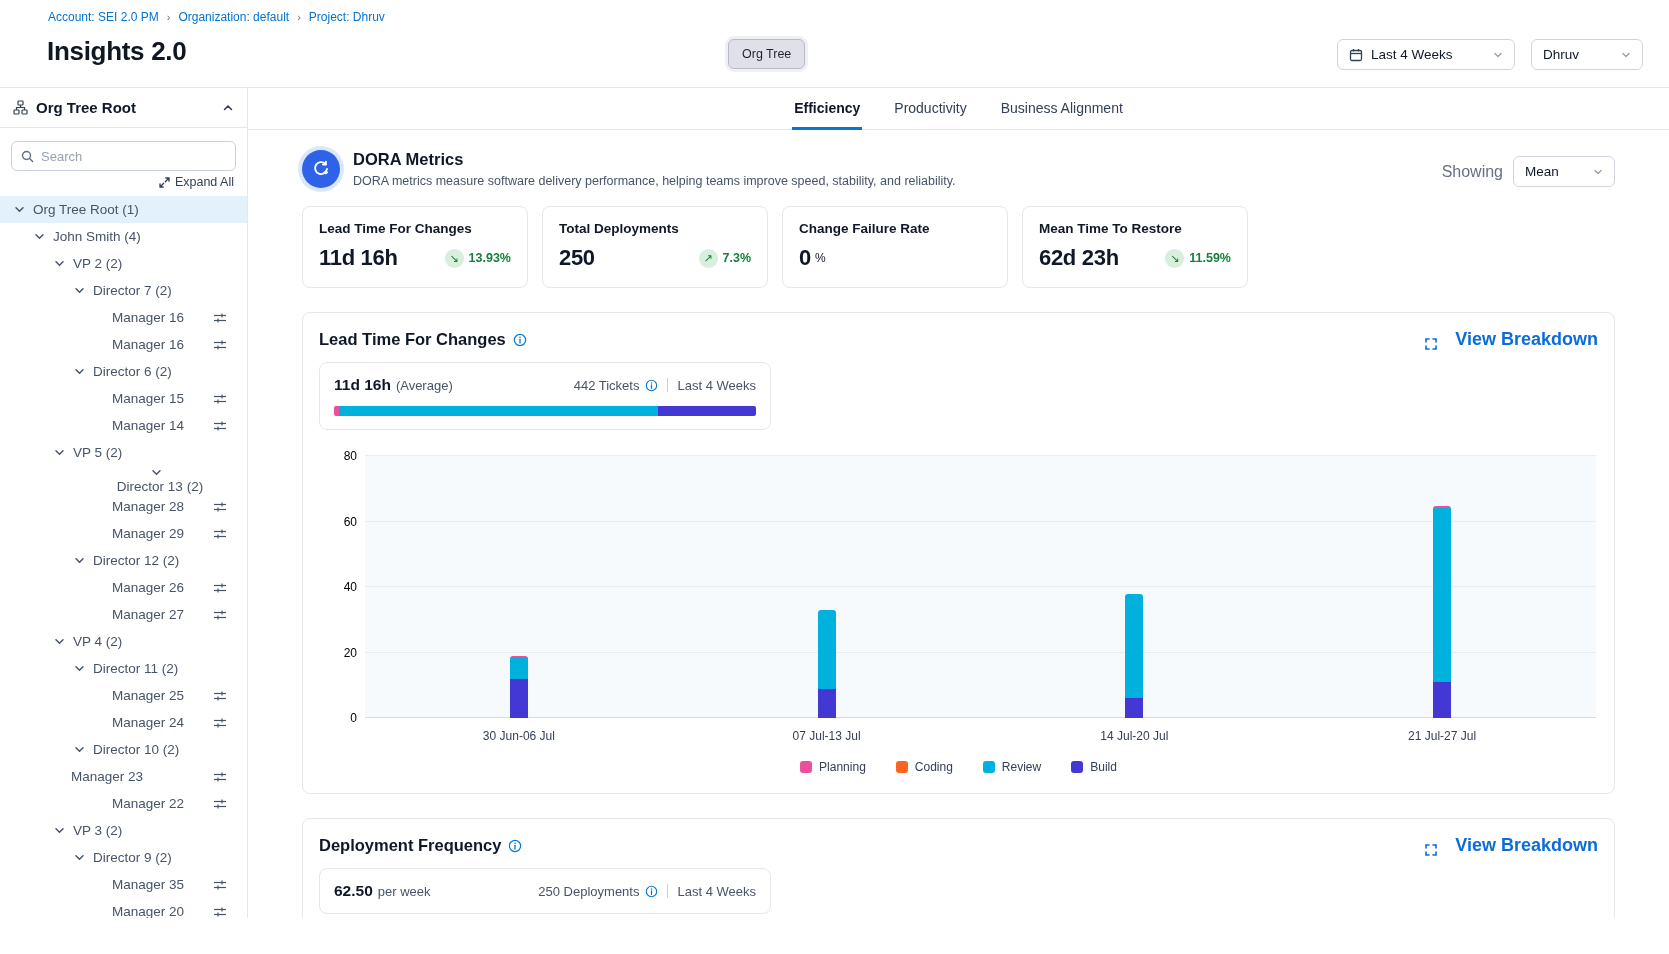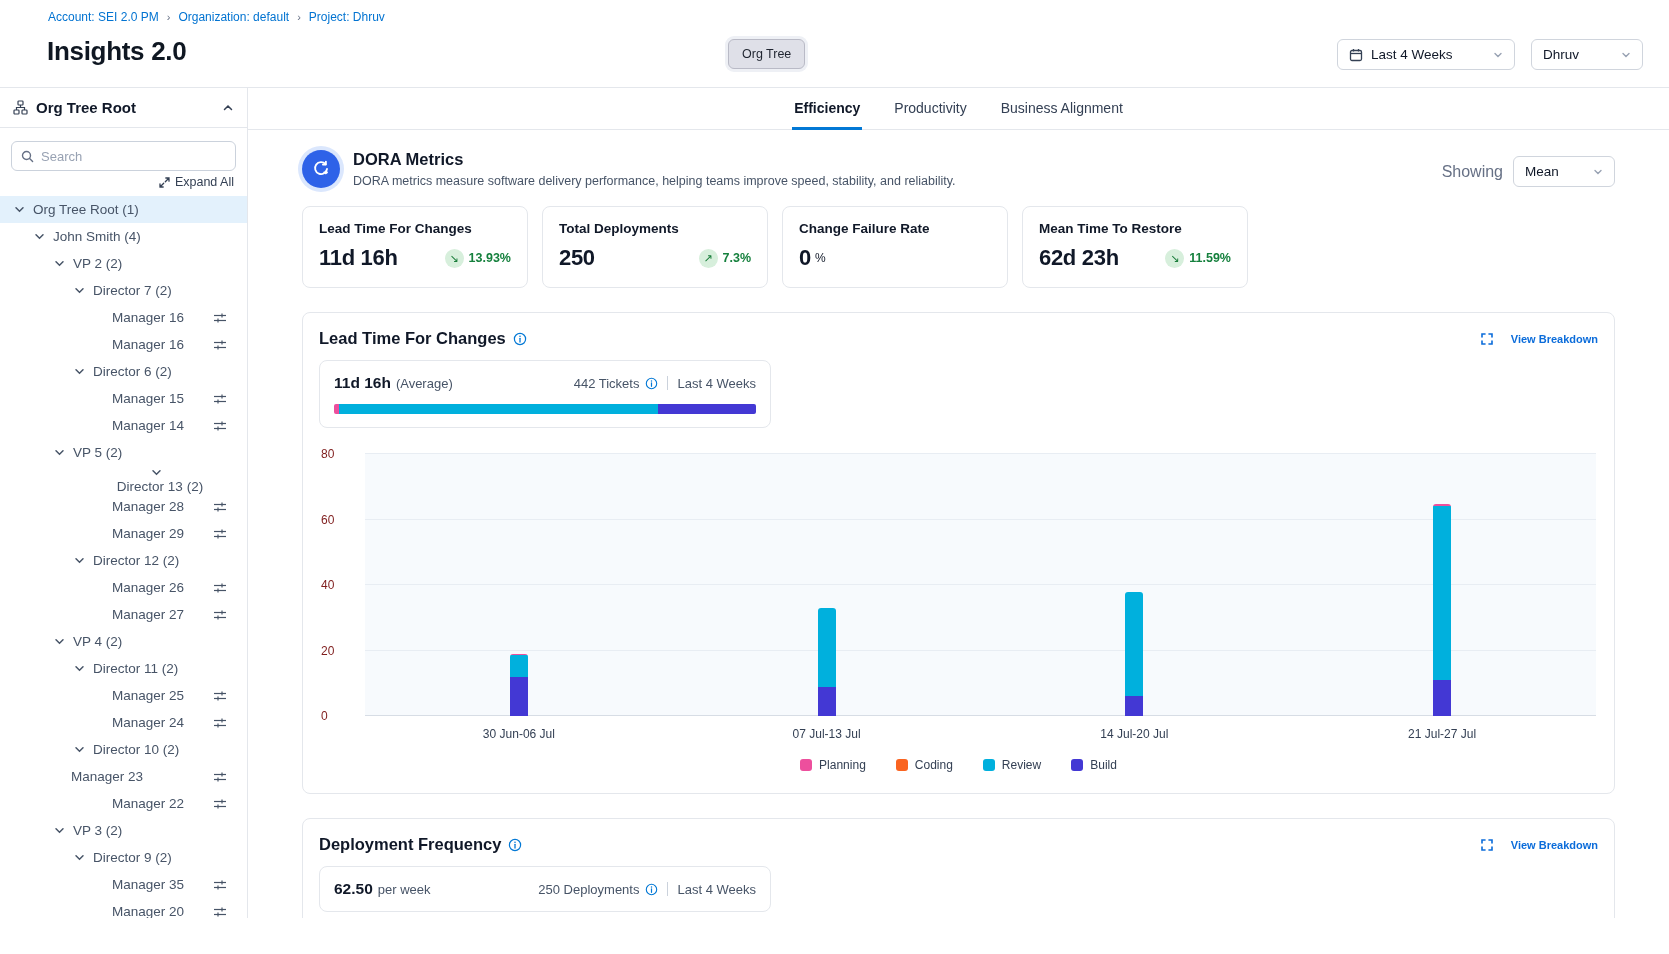--- a/index.html
+++ b/index.html
@@ -63,35 +63,35 @@
   .trend { margin-left:auto; display:flex; align-items:center; gap:5px; }
   .trend-circle { width:19px; height:19px; border-radius:50%; background:#d7efdc; color:#1a7d3b; font-size:11px; display:flex; align-items:center; justify-content:center; }
   .trend-pct { font-size:12.5px; font-weight:700; color:#15803d; }
 
   
   .section-card { margin-top:24px; border:1px solid #e4e7ec; border-radius:8px; padding:16px; background:#fff; }
   #ltfc-card { height:482px; }
   #df-card { height:400px; }
   .sec-header { display:flex; align-items:center; }
   .sec-title { font-size:16.5px; font-weight:700; color:#101828; display:flex; align-items:center; gap:7px; }
-  .view-breakdown { margin-left:auto; display:flex; align-items:flex-end; gap:18px; color:#0b6cda; font-size:11px; font-weight:700; cursor:pointer; }
+  .view-breakdown { margin-left:auto; display:flex; align-items:flex-end; gap:18px; color:#0b6cda; font-size:18px; font-weight:700; cursor:pointer; }
   .summary-box { margin-top:12px; width:452px; border:1px solid #e4e7ec; border-radius:8px; padding:13px 14px; }
   .summary-row { display:flex; align-items:center; }
   .sum-value { font-size:15.5px; font-weight:700; color:#101828; }
   .sum-suffix { font-size:13px; color:#475467; margin-left:5px; }
   .sum-right { margin-left:auto; display:flex; align-items:center; gap:6px; font-size:13px; color:#475467; }
   .sum-divider { width:1px; height:14px; background:#cbd2dc; margin:0 3px; }
   .stage-bar { margin-top:12px; height:10px; display:flex; border-radius:2px; overflow:hidden; }
 
   
   .chart { position:relative; height:262px; margin:26px 2px 0 46px; }
   .plot-bg { position:absolute; inset:0; background:#f7fafd; }
   .gridline { position:absolute; left:0; right:0; height:1px; background:#e8edf3; }
   .gridline.zero { background:#d7dde5; }
-  .ytick { position:absolute; left:-44px; width:36px; text-align:left; font-size:12px; color:#7f1d1d; transform:translateY(-50%); }
+  .ytick { position:absolute; left:-44px; width:36px; text-align:right; font-size:12px; color:#000000; transform:translateY(-50%); }
   .bar { position:absolute; bottom:0; width:18px; transform:translateX(-50%); display:flex; flex-direction:column; border-radius:3px 3px 0 0; overflow:hidden; }
   .bar-seg { width:100%; }
   .xlabel { position:absolute; top:calc(100% + 11px); transform:translateX(-50%); font-size:12px; color:#344054; white-space:nowrap; }
   .legend { margin-top:42px; display:flex; justify-content:center; gap:30px; }
   .legend-item { display:flex; align-items:center; gap:7px; font-size:12px; color:#344054; }
   .legend-swatch { width:12px; height:12px; border-radius:3px; }
 
   
   .chart2 { position:relative; height:200px; margin:24px 2px 0 46px; }
   .chart2 .plot-bg { top:1px; }

